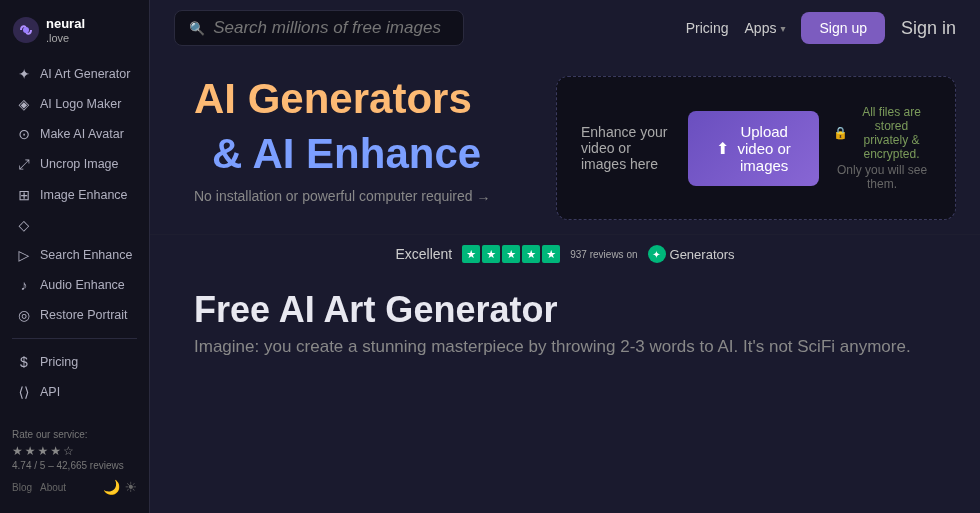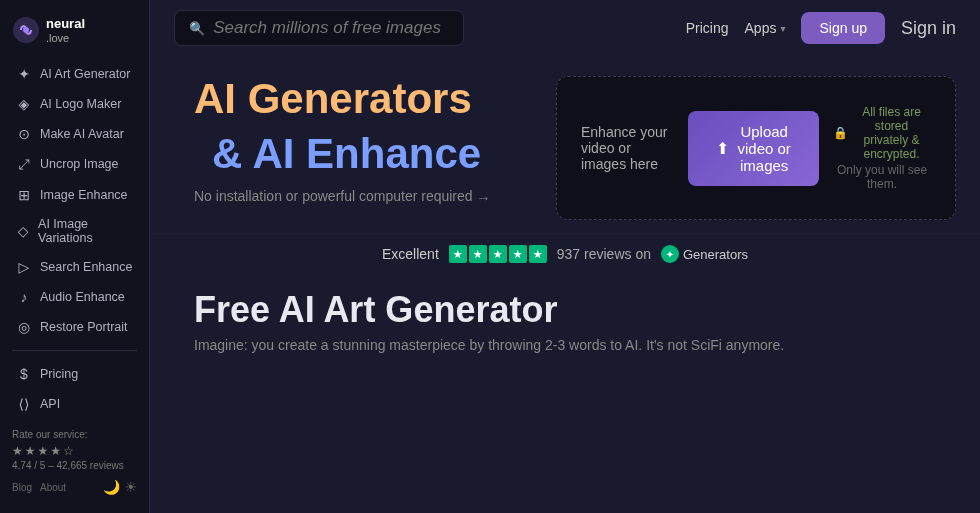--- a/index.html
+++ b/index.html
@@ -332,21 +332,21 @@
       background: #00b67a;
       display: flex;
       align-items: center;
       justify-content: center;
       color: #fff;
       font-size: 11px;
       border-radius: 2px;
     }
 
     .review-text {
-      font-size: 14px;
+      font-size: 10px;
       color: #aaa;
     }
 
     .tp-logo {
       display: flex;
       align-items: center;
       gap: 4px;
       font-size: 13px;
       color: #ccc;
     }
@@ -368,21 +368,21 @@
       padding: 16px 15px 0 44px;
     }
 
     .free-art-title {
       font-size: 36px;
       font-weight: 700;
       color: #e8e8f0;
     }
 
     .free-art-desc {
-      font-size: 14px;
+      font-size: 17px;
       color: #888;
       margin-top: 6px;
     }
   </style>
 </head>
 <body>
 
 <aside class="sidebar">
   <div class="logo-area">
     <svg class="logo-icon" viewBox="0 0 28 28" fill="none">
@@ -413,21 +413,20 @@
   <div class="sidebar-item">
     <span class="sidebar-icon">⤢</span>
     <span>Uncrop Image</span>
   </div>
   <div class="sidebar-item">
     <span class="sidebar-icon">⊞</span>
     <span>Image Enhance</span>
   </div>
   <div class="sidebar-item">
     <span class="sidebar-icon">◇</span>
-    <span>AI Image Variations</span>
   </div>
   <div class="sidebar-item">
     <span class="sidebar-icon">▷</span>
     <span>Search Enhance</span>
   </div>
   <div class="sidebar-item">
     <span class="sidebar-icon">♪</span>
     <span>Audio Enhance</span>
   </div>
   <div class="sidebar-item">

